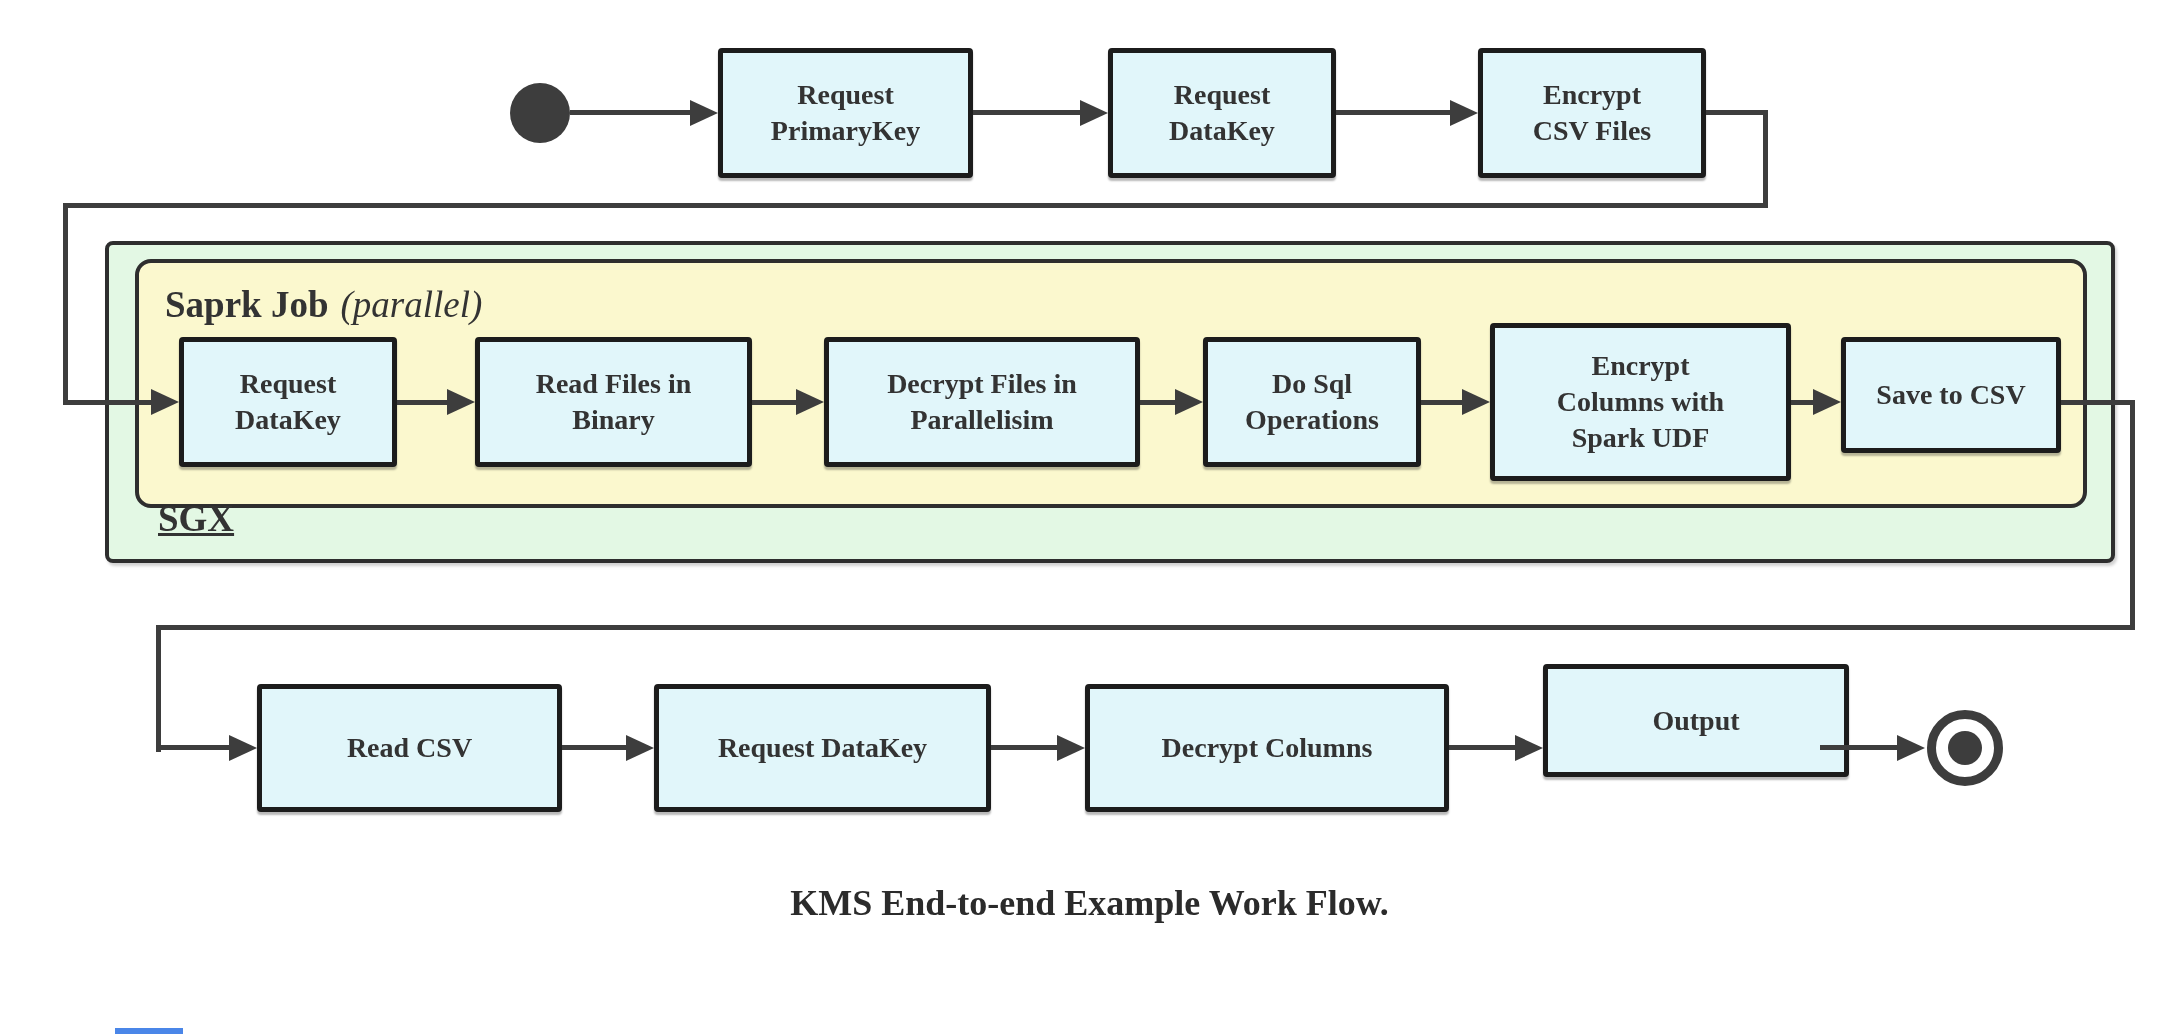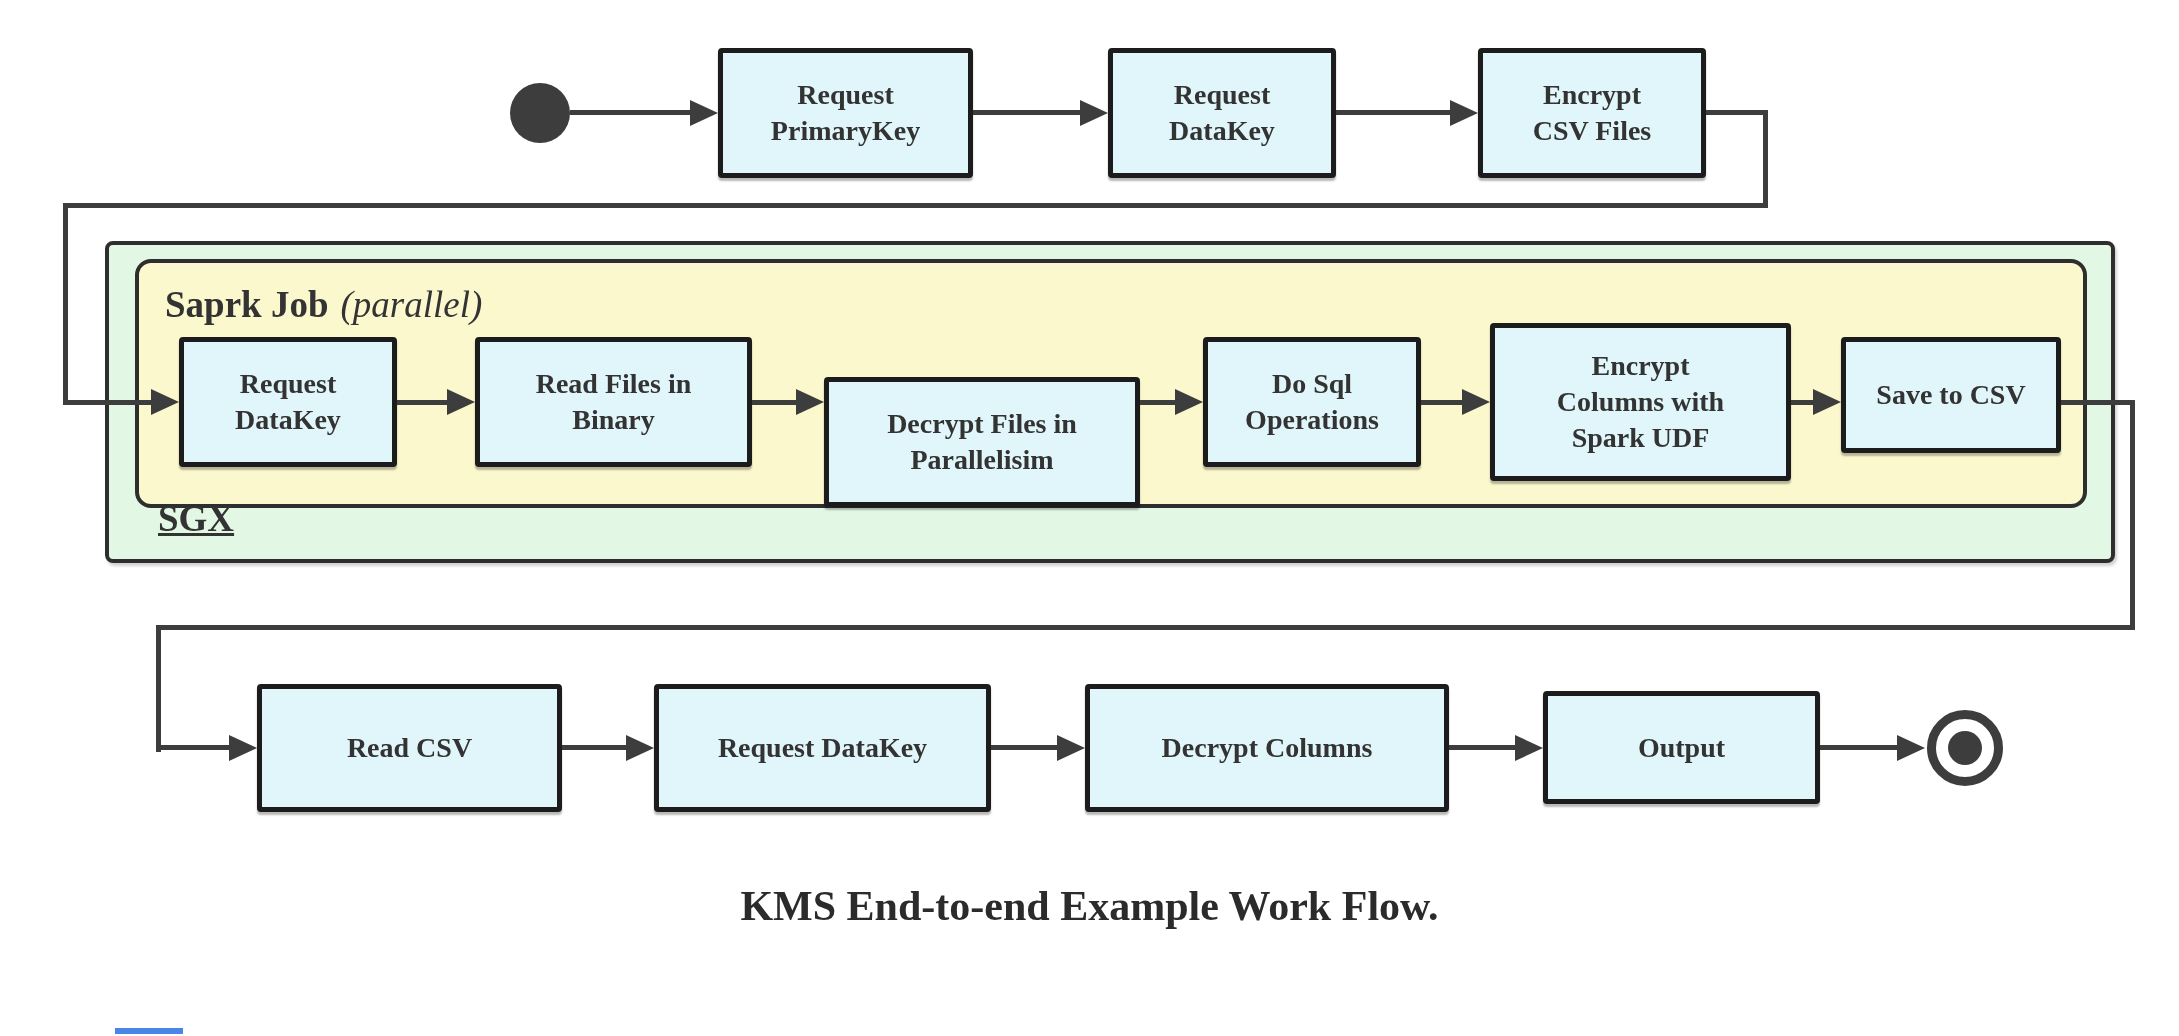--- a/index.html
+++ b/index.html
@@ -87,21 +87,21 @@
     width: 34px; height: 34px;
     border-radius: 50%;
     background: var(--line-color, #3d3d3d);
   }
   .caption {
     position: absolute;
     left: 0; top: 882px;
     width: 100%;
     text-align: center;
     font-weight: bold;
-    font-size: 42px;
+    font-size: 36px;
     color: #2b2b2b;
   }
   .blue-mark {
     position: absolute;
     left: 115px; top: 1028px;
     width: 68px; height: 6px;
     background: var(--accent-blue, #4a86e8);
   }
 </style>
 </head>
@@ -153,21 +153,21 @@
   <div class="line h" style="left:397px; top:400px; width:50px;"></div>
   <div class="arrowhead" style="left:447px; top:389px;"></div>
 
   <div class="activity" style="left:475px; top:337px; width:277px; height:130px;">
     <span class="activity-label">Read Files in
 Binary</span>
   </div>
   <div class="line h" style="left:752px; top:400px; width:44px;"></div>
   <div class="arrowhead" style="left:796px; top:389px;"></div>
 
-  <div class="activity" style="left:824px; top:337px; width:316px; height:130px;margin-top:40px;">
+  <div class="activity" style="left:824px; top:337px; width:316px; height:130px;">
     <span class="activity-label">Decrypt Files in
 Parallelisim</span>
   </div>
   <div class="line h" style="left:1140px; top:400px; width:35px;"></div>
   <div class="arrowhead" style="left:1175px; top:389px;"></div>
 
   <div class="activity" style="left:1203px; top:337px; width:218px; height:130px;">
     <span class="activity-label">Do Sql
 Operations</span>
   </div>
@@ -204,21 +204,21 @@
   </div>
   <div class="line h" style="left:991px; top:745px; width:66px;"></div>
   <div class="arrowhead" style="left:1057px; top:735px;"></div>
 
   <div class="activity" style="left:1085px; top:684px; width:364px; height:128px;">
     <span class="activity-label">Decrypt Columns</span>
   </div>
   <div class="line h" style="left:1449px; top:745px; width:66px;"></div>
   <div class="arrowhead" style="left:1515px; top:735px;"></div>
 
-  <div class="activity" style="left:1543px; top:691px; width:277px; height:113px;">
+  <div class="activity" style="left:1543px; top:664px; width:306px; height:113px;">
     <span class="activity-label">Output</span>
   </div>
   <div class="line h" style="left:1820px; top:745px; width:77px;"></div>
   <div class="arrowhead" style="left:1897px; top:735px;"></div>
 
   <div class="end-node" style="left:1927px; top:710px;">
     <div class="end-node-dot"></div>
   </div>
 
   <div class="caption">KMS End-to-end Example Work Flow.</div>

